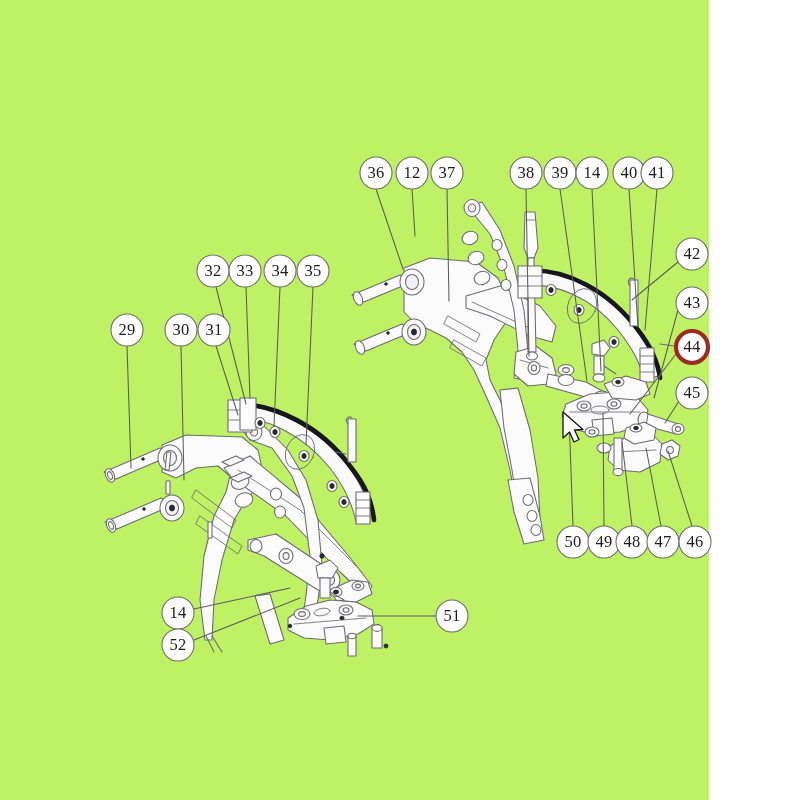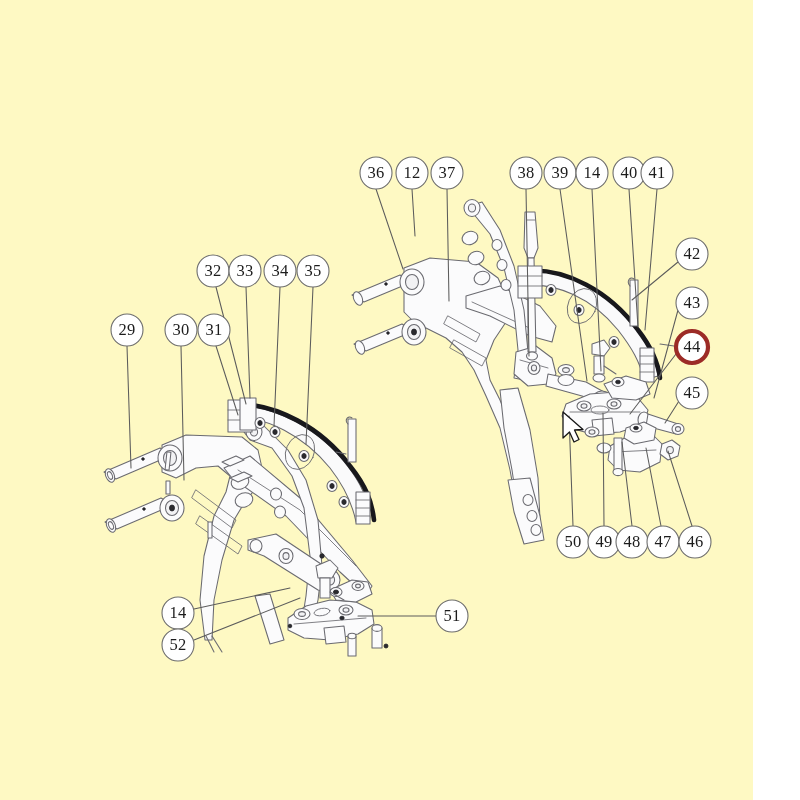--- a/index.html
+++ b/index.html
@@ -11,22 +11,21 @@
   body {
     width: 800px;
     height: 800px;
     font-family: "Liberation Serif", "DejaVu Serif", serif;
     overflow: hidden;
   }
   #diagram-root {
     position: relative;
     width: 709px;
     height: 800px;
-    background: #fef9c3;
-    padding-left: 44px;
+    background: #bef264;
   }
   #diagram-svg {
     position: absolute;
     left: 0;
     top: 0;
     width: 800px;
     height: 800px;
     display: block;
   }
   .callout-circle {

